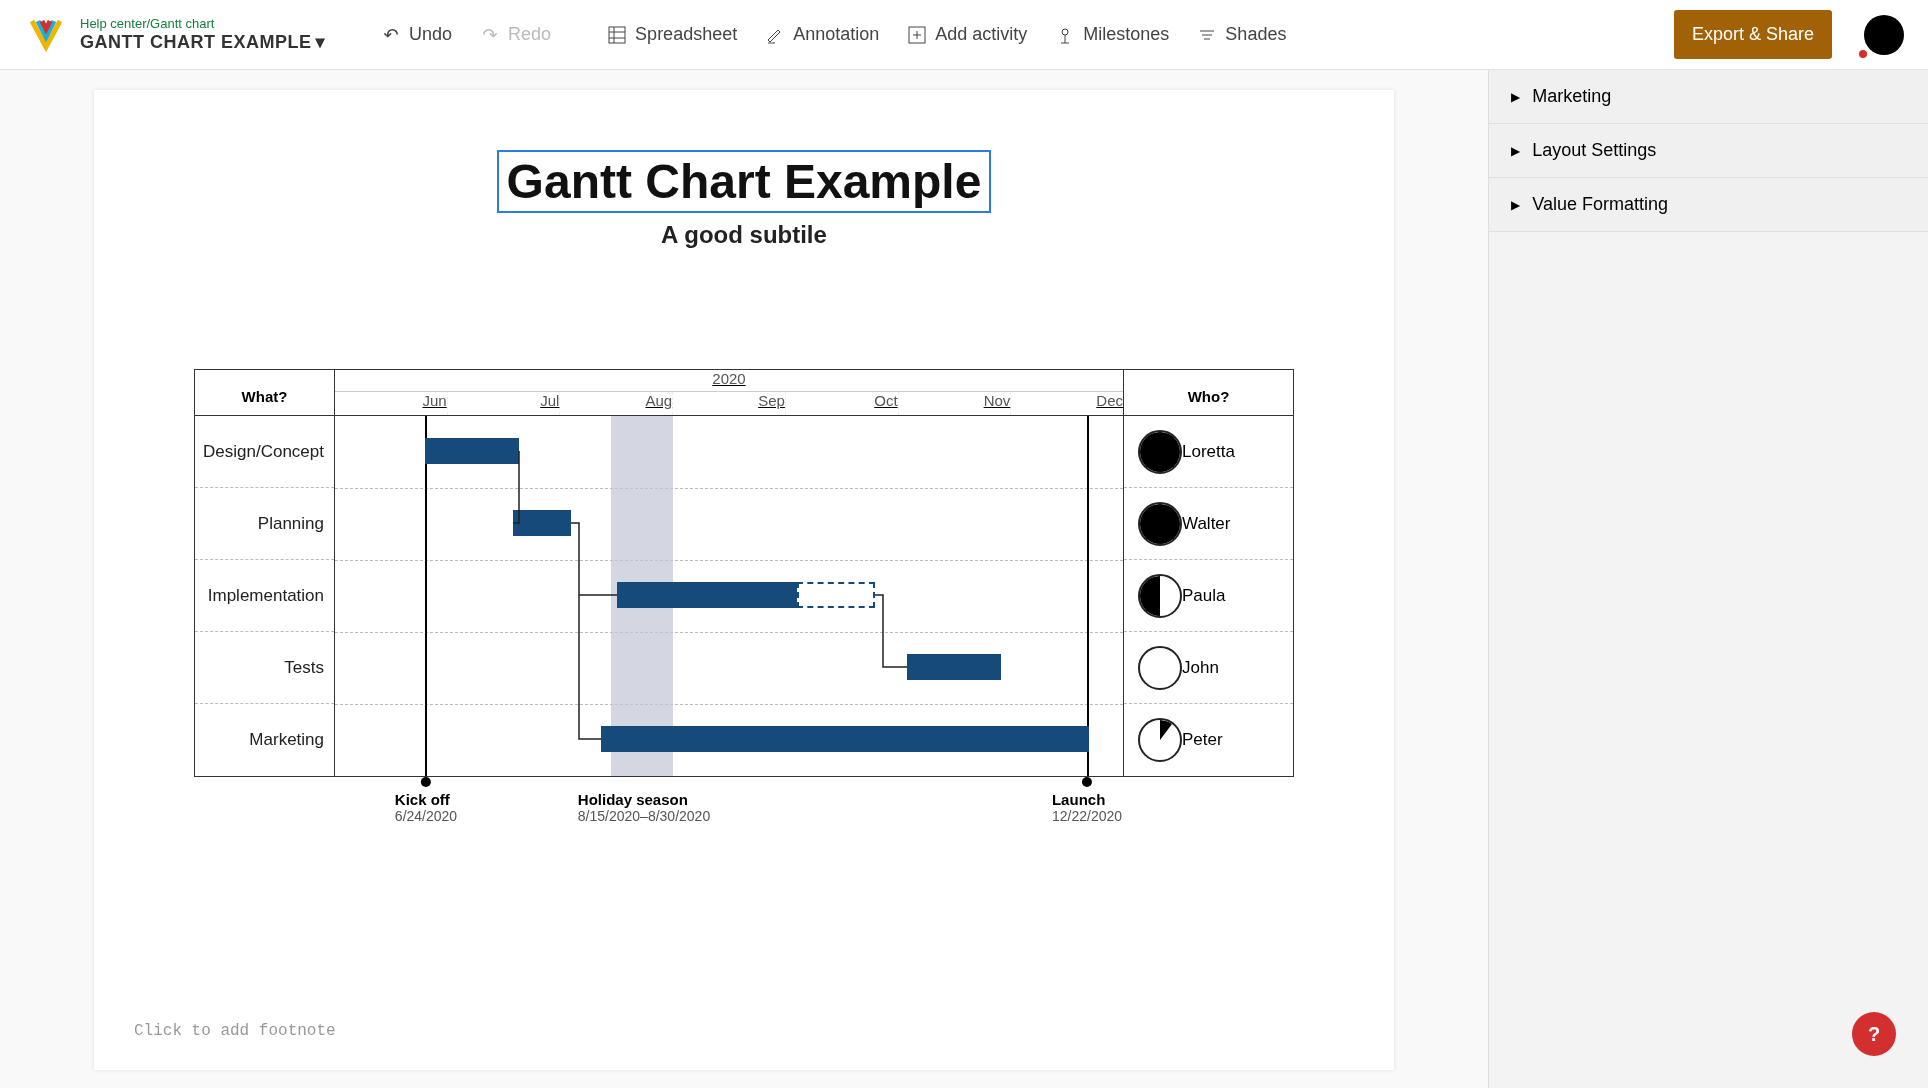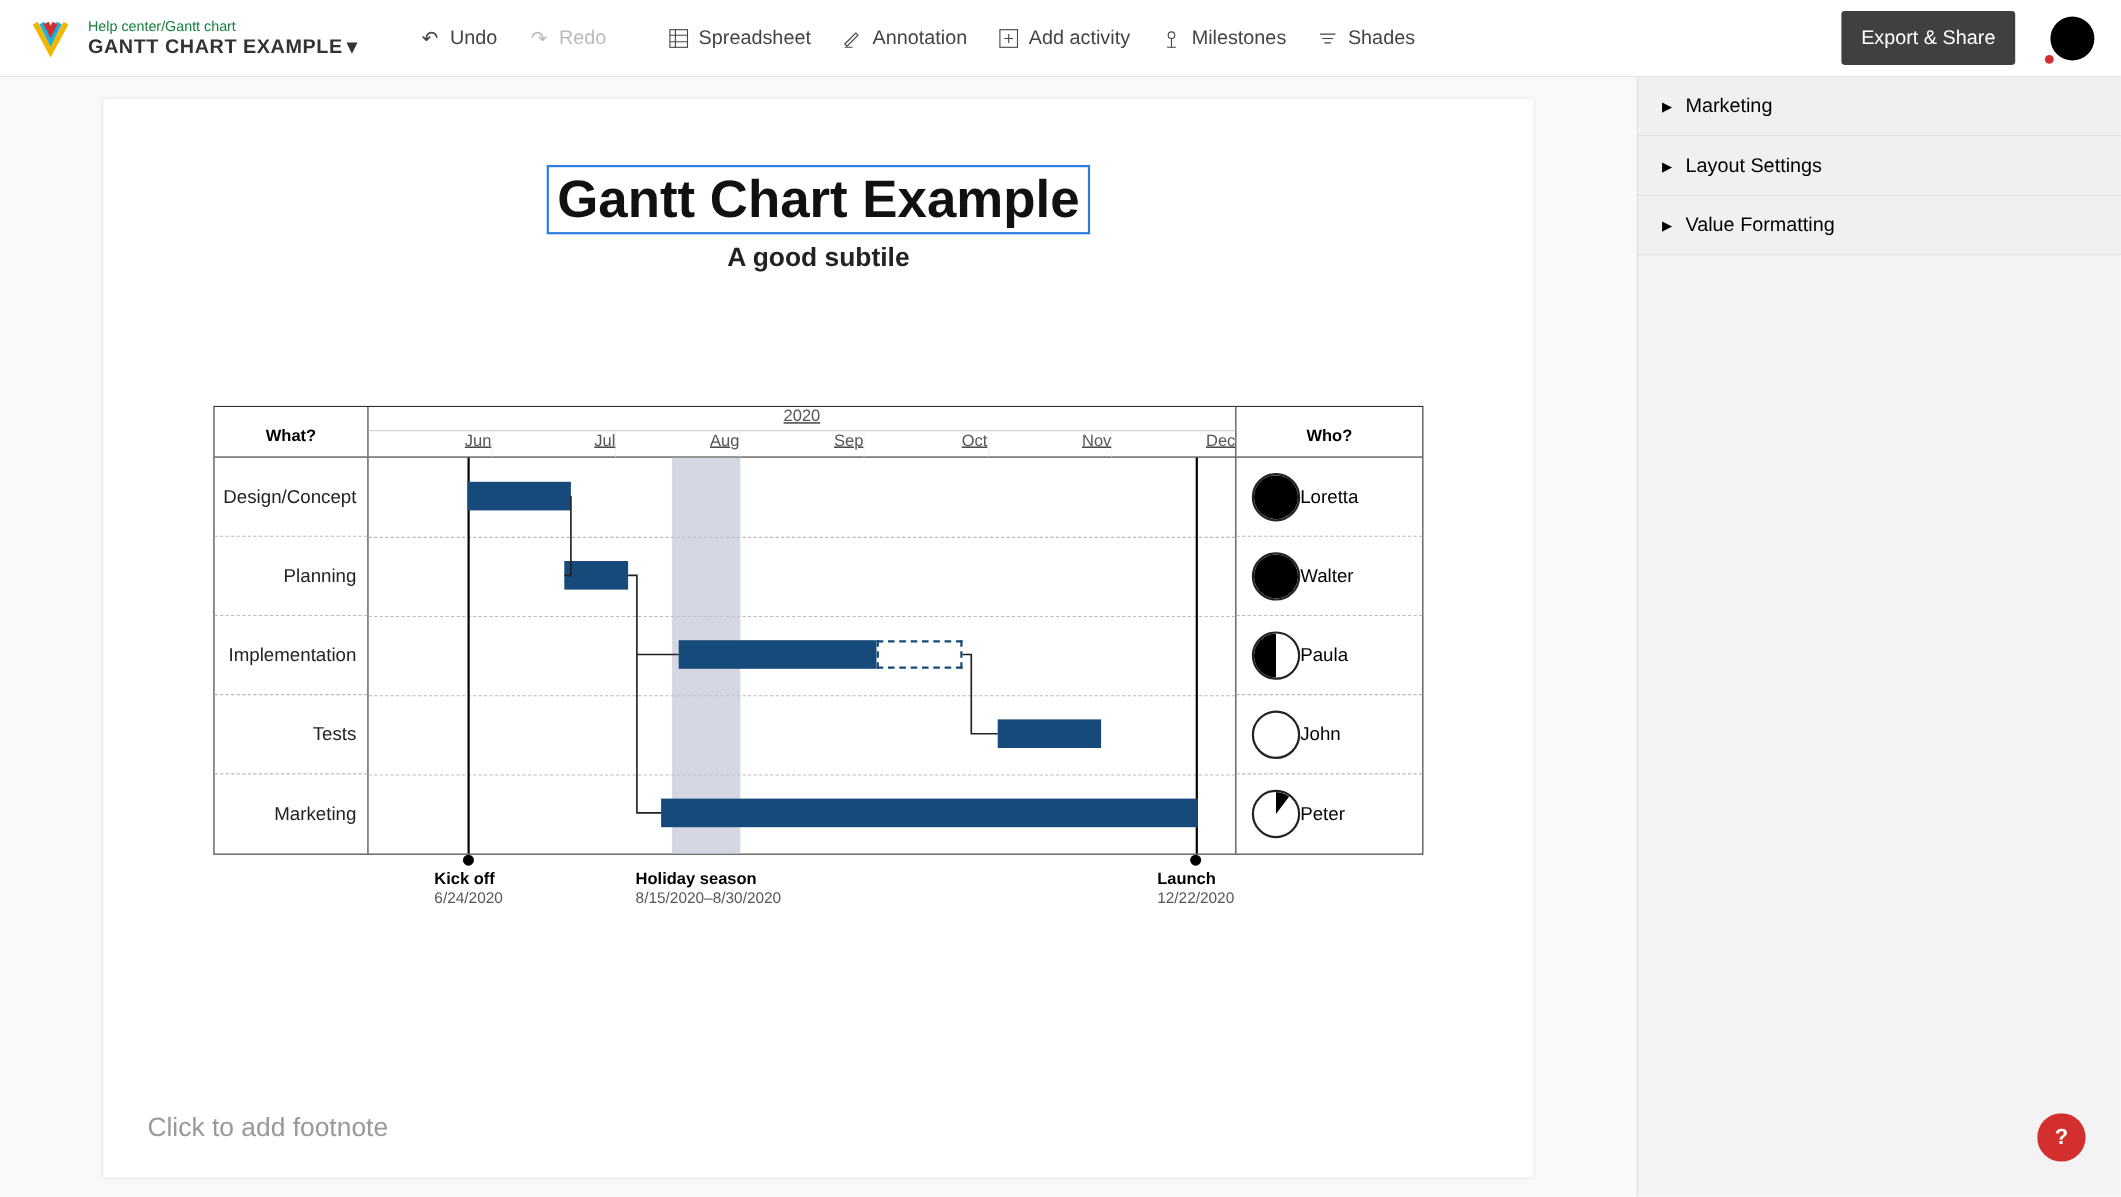--- a/index.html
+++ b/index.html
@@ -9,21 +9,21 @@
 .topbar { display: flex; align-items: center; height: 70px; border-bottom: 1px solid #e4e4e4; padding: 0 24px 0 28px; gap: 8px; }
 .logo { width: 36px; height: 36px; margin-right: 8px; }
 .doc-meta { display: flex; flex-direction: column; margin-right: 48px; }
 .breadcrumb { font-size: 13px; color: #15803d; }
 .doc-title { font-size: 18px; font-weight: 600; color: #333; letter-spacing: .5px; display: flex; align-items: center; gap: 4px; cursor: pointer;}
 .tool-actions { display: flex; align-items: center; gap: 28px; }
 .tbtn { display: flex; align-items: center; gap: 8px; font-size: 18px; color: #444; cursor: pointer; }
 .tbtn.disabled { color: #bbb; cursor: default; }
 .tbtn .ico { width: 20px; height: 20px; display:inline-flex; align-items:center; justify-content:center; }
 .spacer { flex: 1; }
-.export-btn { background: #404040; color: #fff; padding: 14px 18px; border-radius: 3px; font-size: 18px; font-weight: 500; cursor: pointer; }
+.export-btn { background: #a16207; color: #fff; padding: 14px 18px; border-radius: 3px; font-size: 18px; font-weight: 500; cursor: pointer; }
 .avatar { width: 40px; height: 40px; border-radius: 50%; background: #000; margin-left: 24px; position: relative; }
 .avatar::after { content:""; position:absolute; width:8px; height:8px; background:#d32f2f; border-radius:50%; bottom:-3px; left:-5px; }
 
 
 .main { display: flex; height: calc(1088px - 70px); }
 .canvas-area { flex: 1; background: #f9f9f9; display: flex; justify-content: center; padding: 20px 0; }
 .page { width: 1300px; height: 980px; background: #fff; box-shadow: 0 0 4px rgba(0,0,0,.1); position: relative; padding: 60px 40px; }
 
 .chart-title { font-size: 48px; font-weight: 700; color: #111; border: 2px solid #2b7de1; padding: 2px 8px; display:inline-block; }
 .title-wrap { text-align:center; }
@@ -53,21 +53,21 @@
 .bar { position: absolute; height: 26px; background: #164a7a; }
 .bar.dashed { background: #fff; border: 2px dashed #164a7a; }
 .shade { position:absolute; top:0; bottom:0; background:#c2c6d6; opacity:.7; }
 
 .milestones-row { position: relative; height: 60px; width:1100px; margin:0 auto; }
 .ms { position:absolute; transform:translateX(-50%); font-size:15px; }
 .ms .dot { width:10px; height:10px; background:#000; border-radius:50%; margin:0 auto 4px; }
 .ms .lbl { font-weight:700; }
 .ms .dt { color:#555; font-size:14px; }
 
-.footnote { position:absolute; bottom:30px; left:40px; font-size:24px; color:#999; }
+.footnote { position:absolute; bottom:30px; left:40px; font-size:16px; color:#999;font-family:Liberation Mono, monospace; }
 
 
 .sidepanel { width: 440px; background:#f3f3f3; border-left:1px solid #ddd; }
 .sp-item { display:flex; align-items:center; gap:12px; padding:16px 22px; border-bottom:1px solid #e0e0e0; font-size:18px; cursor:pointer; background:#f0f0f0;}
 .sp-item .tri { font-size:12px; }
 
 .help-fab { position:fixed; right:32px; bottom:32px; width:44px; height:44px; border-radius:50%; background:#d32f2f; color:#fff; display:flex; align-items:center; justify-content:center; font-weight:700; font-size:20px; cursor:pointer; }
 
 .vline { position:absolute; width:2px; background:#000; top:0; }
 </style>

